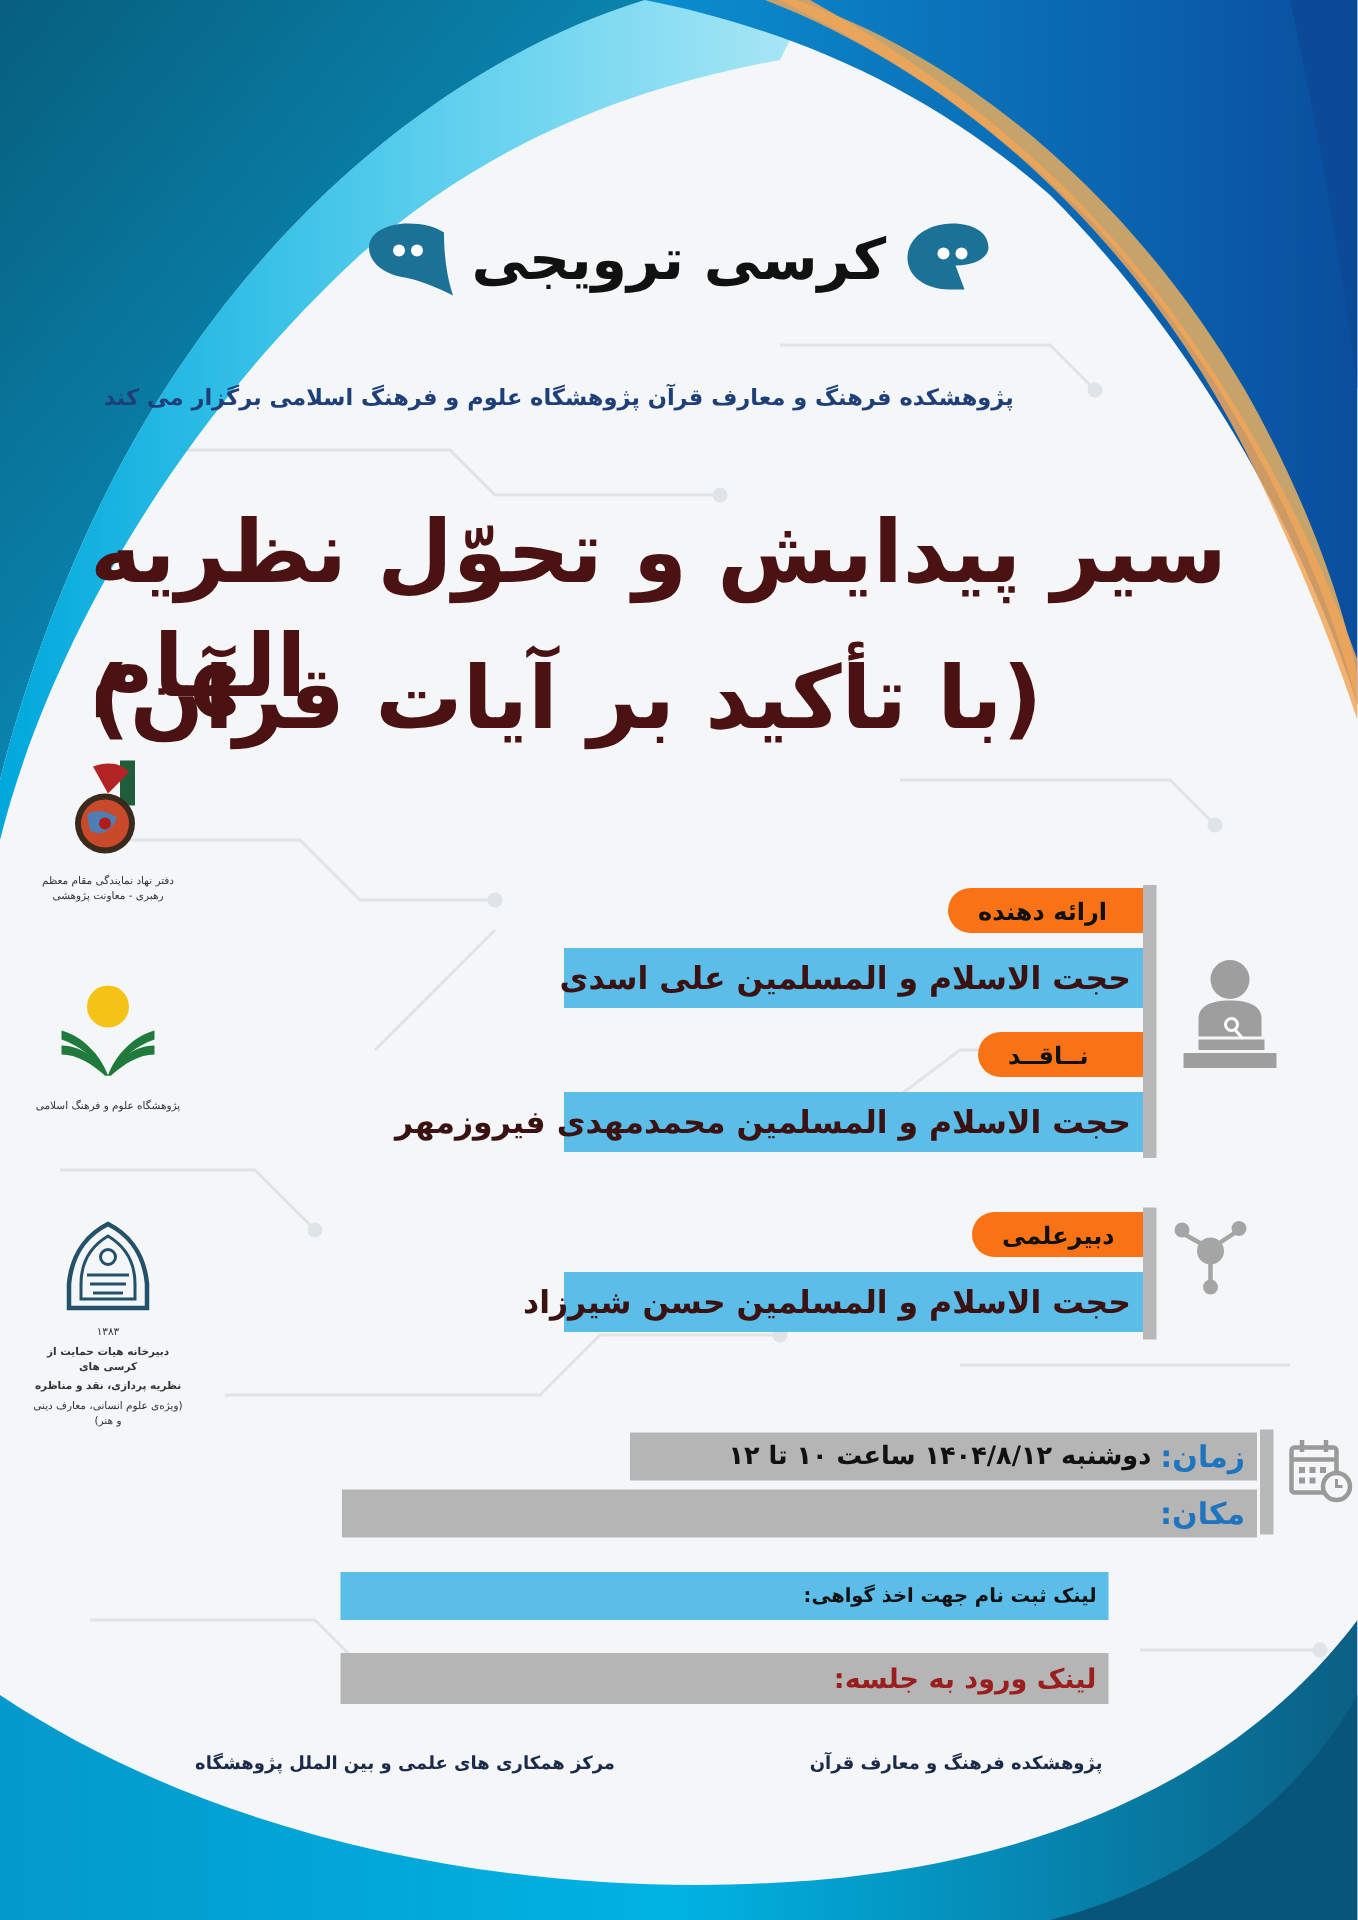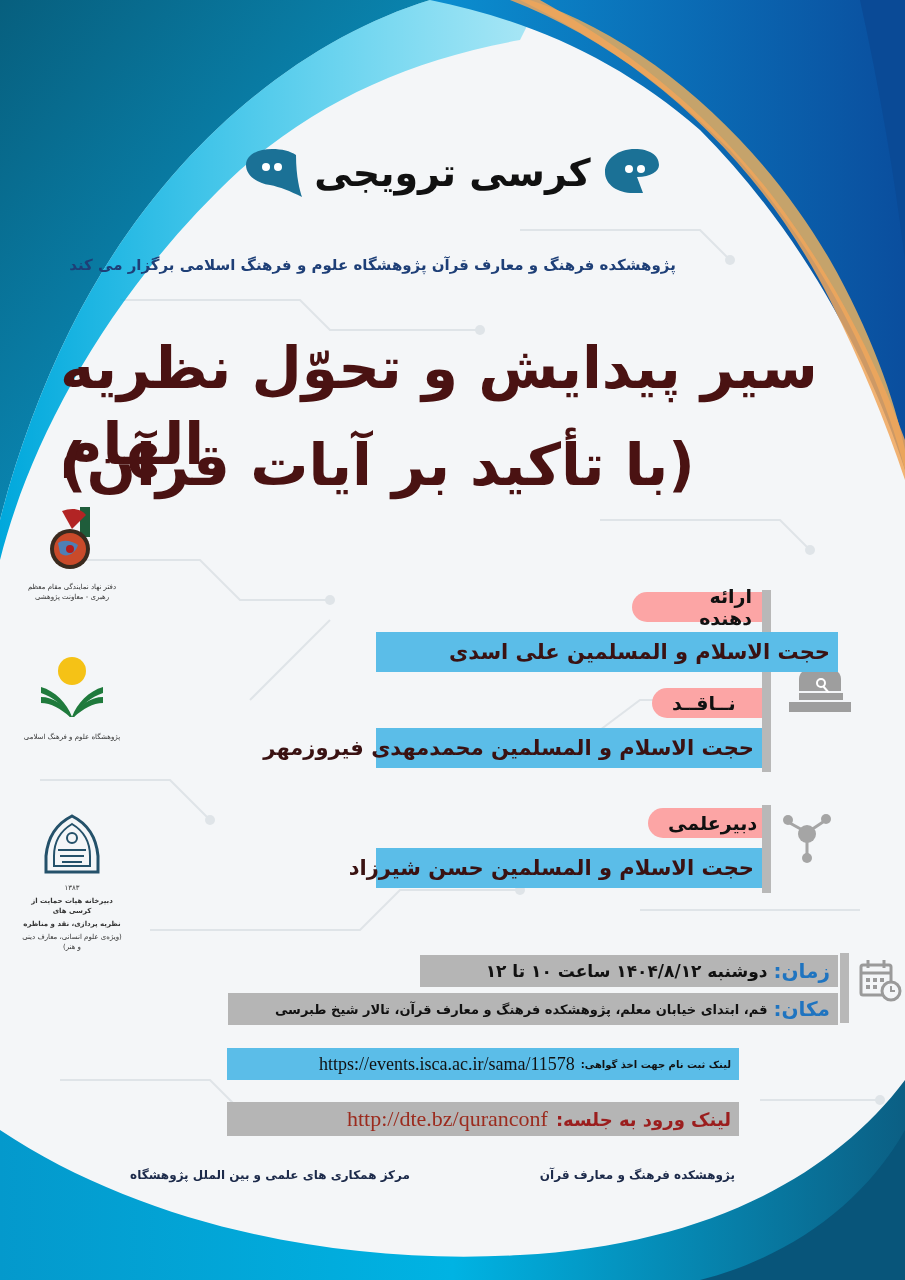--- a/index.html
+++ b/index.html
@@ -27,22 +27,22 @@
   .title.l1 { top: 330px; font-size: 58px; line-height: 76px; }
   .title.l2 { top: 427px; font-size: 58px; line-height: 76px; }
 
   
   .logo { left: 22px; width: 100px; text-align: center; }
   .logo .cap { font-size: 7px; color: #333; line-height: 10px; margin-top: 3px; }
 
   
   .vbar { position: absolute; background: #b8b8b8; width: 9px; z-index: 2; }
   .tag {
-    position: absolute; z-index: 3; height: 30px; background: #fca5a5;
-    border-radius: 15px 0 0 15px; font-weight: bold; font-size: 19px; color: #111;
+    position: absolute; z-index: 3; height: 30px; background: #f97316;
+    border-radius: 15px 0 0 15px; font-weight: bold; font-size: 16px; color: #111;
     display: flex; align-items: center; justify-content: flex-end; padding: 0 10px 0 20px;
   }
   .namebar {
     position: absolute; z-index: 3; height: 40px; background: #5bbde8;
     display: flex; align-items: center; justify-content: flex-start; padding: 0 8px;
     font-size: 21px; font-weight: bold; color: #3a1212; white-space: nowrap;
   }
 
   .icon-speaker { left: 785px; top: 635px; width: 70px; height: 80px; }
   .icon-molecule { left: 780px; top: 808px; width: 55px; height: 60px; }
@@ -54,21 +54,21 @@
   }
   .infobar .k { color: #1f74c0; font-size: 20px; margin-left: 6px; }
   .infobar .v { font-size: 17px; }
   .infobar.place .v { font-size: 13px; }
 
   .linkbar {
     position: absolute; z-index: 3; display: flex; align-items: center; justify-content: flex-start;
     white-space: nowrap; padding: 0 8px;
   }
   .linkbar.reg { background: #5bbde8; height: 32px; }
-  .linkbar.reg .lbl { font-size: 10px; font-weight: bold; color: #111; margin-left: 6px; }
+  .linkbar.reg .lbl { font-size: 13px; font-weight: bold; color: #111; margin-left: 6px; }
   .linkbar.reg .url { font-family: "Liberation Serif", serif; font-size: 18px; color: #111; direction: ltr; }
   .linkbar.join { background: #b5b5b5; height: 34px; }
   .linkbar.join .lbl { font-size: 18px; font-weight: bold; color: #9b1e1e; margin-left: 8px; }
   .linkbar.join .url { font-family: "Liberation Serif", serif; font-size: 22px; color: #9b2b1e; direction: ltr; }
 
   .footer { top: 1168px; font-size: 12px; font-weight: bold; color: #1c2a4a; }
 </style>
 </head>
 <body>
 
@@ -193,21 +193,21 @@
   <div class="cap">۱۳۸۳</div>
   <div class="cap" style="font-weight:bold;">دبیرخانه هیات حمایت از کرسی های</div>
   <div class="cap" style="font-weight:bold;">نظریه پردازی، نقد و مناظره</div>
   <div class="cap">(ویژه‌ی علوم انسانی، معارف دینی و هنر)</div>
 </div>
 
 <div class="vbar" style="left:762px; top:590px; height:182px;"></div>
 <div class="vbar" style="left:762px; top:805px; height:88px;"></div>
 
 <div class="tag" style="left:632px; top:592px; width:130px;">ارائه دهنده</div>
-<div class="namebar" style="left:376px; top:632px; width:462px;">حجت الاسلام و المسلمین علی اسدی</div>
+<div class="namebar" style="left:376px; top:632px; width:386px;">حجت الاسلام و المسلمین علی اسدی</div>
 
 <div class="tag" style="left:652px; top:688px; width:110px;">نــاقــد</div>
 <div class="namebar" style="left:376px; top:728px; width:386px;">حجت الاسلام و المسلمین محمدمهدی فیروزمهر</div>
 
 <div class="tag" style="left:648px; top:808px; width:114px;">دبیرعلمی</div>
 <div class="namebar" style="left:376px; top:848px; width:386px;">حجت الاسلام و المسلمین حسن شیرزاد</div>
 
 <div class="layer icon-speaker">
   <svg width="70" height="80" viewBox="0 0 70 80">
     <circle cx="35" cy="18" r="13" fill="#9e9e9e"></circle>
@@ -249,26 +249,23 @@
     <path d="M36 31 V36 H40" stroke="#9a9a9a" stroke-width="2" fill="none"></path>
   </svg>
 </div>
 
 <div class="infobar time" style="left:420px; top:955px; width:418px;">
   <span class="k">زمان:</span>
   <span class="v">دوشنبه ۱۴۰۴/۸/۱۲   ساعت ۱۰ تا ۱۲</span>
 </div>
 <div class="infobar place" style="left:228px; top:993px; width:610px;">
   <span class="k">مکان:</span>
-  <span class="v">قم، ابتدای خیابان معلم، پژوهشکده فرهنگ و معارف قرآن، تالار شیخ طبرسی</span>
 </div>
 
 <div class="linkbar reg" style="left:227px; top:1048px; width:512px;">
   <span class="lbl">لینک ثبت نام جهت اخذ گواهی:</span>
-  <span class="url">https://events.isca.ac.ir/sama/11578</span>
 </div>
 <div class="linkbar join" style="left:227px; top:1102px; width:512px;">
   <span class="lbl">لینک ورود به جلسه:</span>
-  <span class="url">http://dte.bz/quranconf</span>
 </div>
 
 <div class="layer footer" style="right:170px;">پژوهشکده فرهنگ و معارف قرآن</div>
 <div class="layer footer" style="right:495px;">مرکز همکاری های علمی و بین الملل پژوهشگاه</div>
 
 </body></html>

